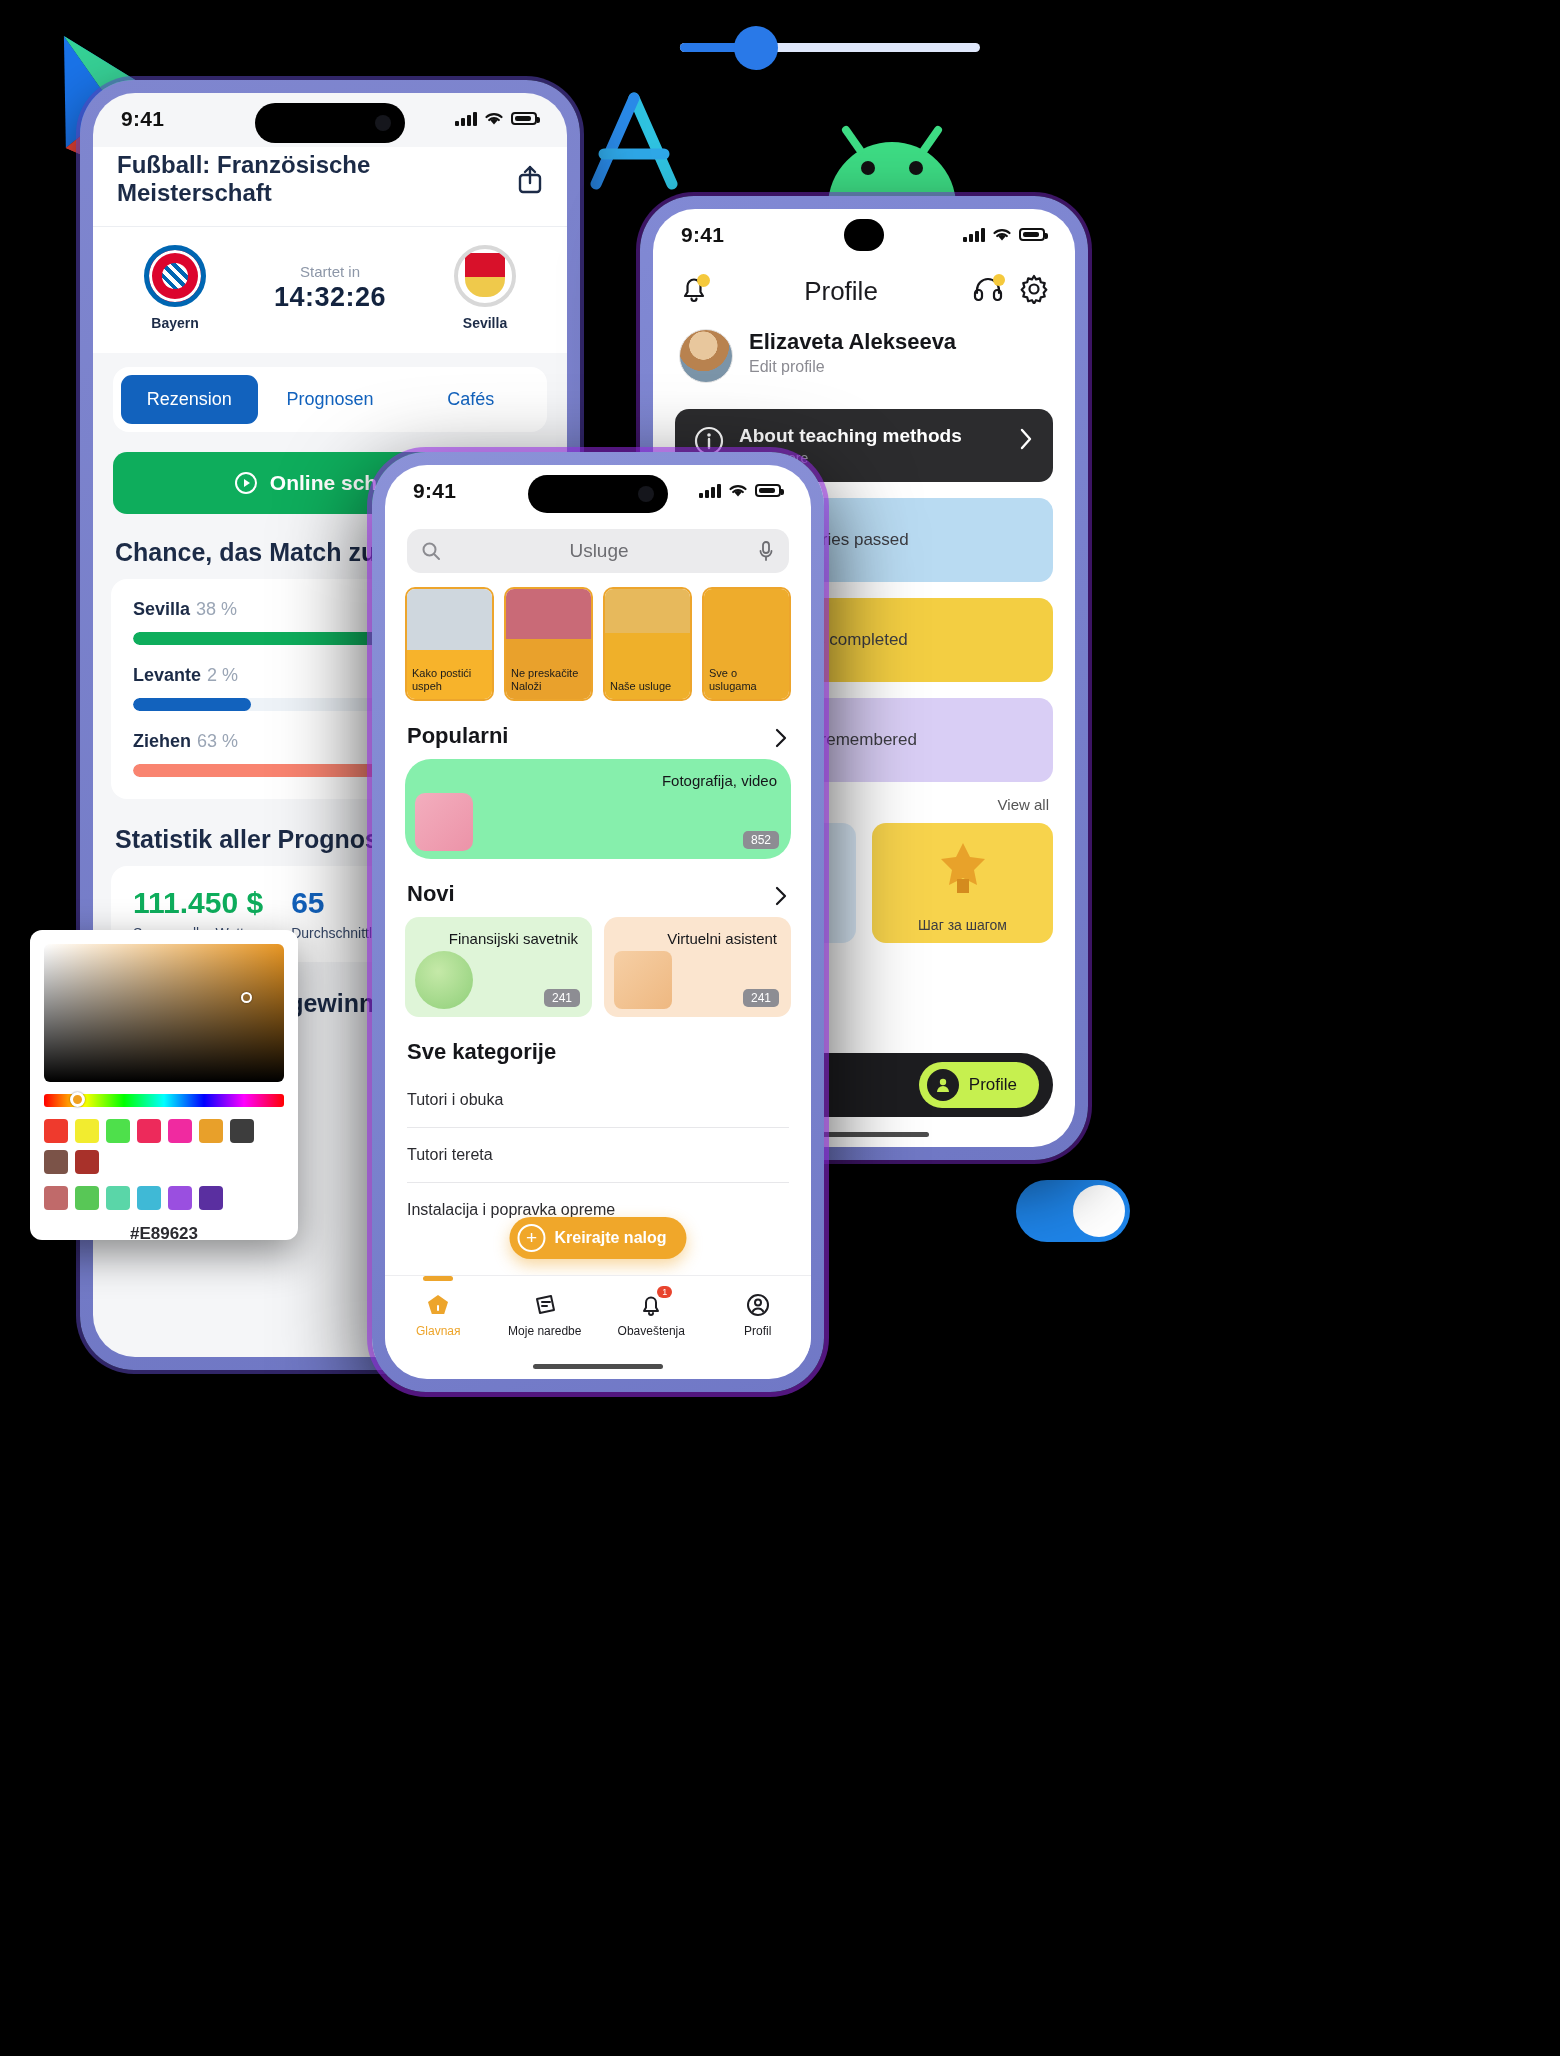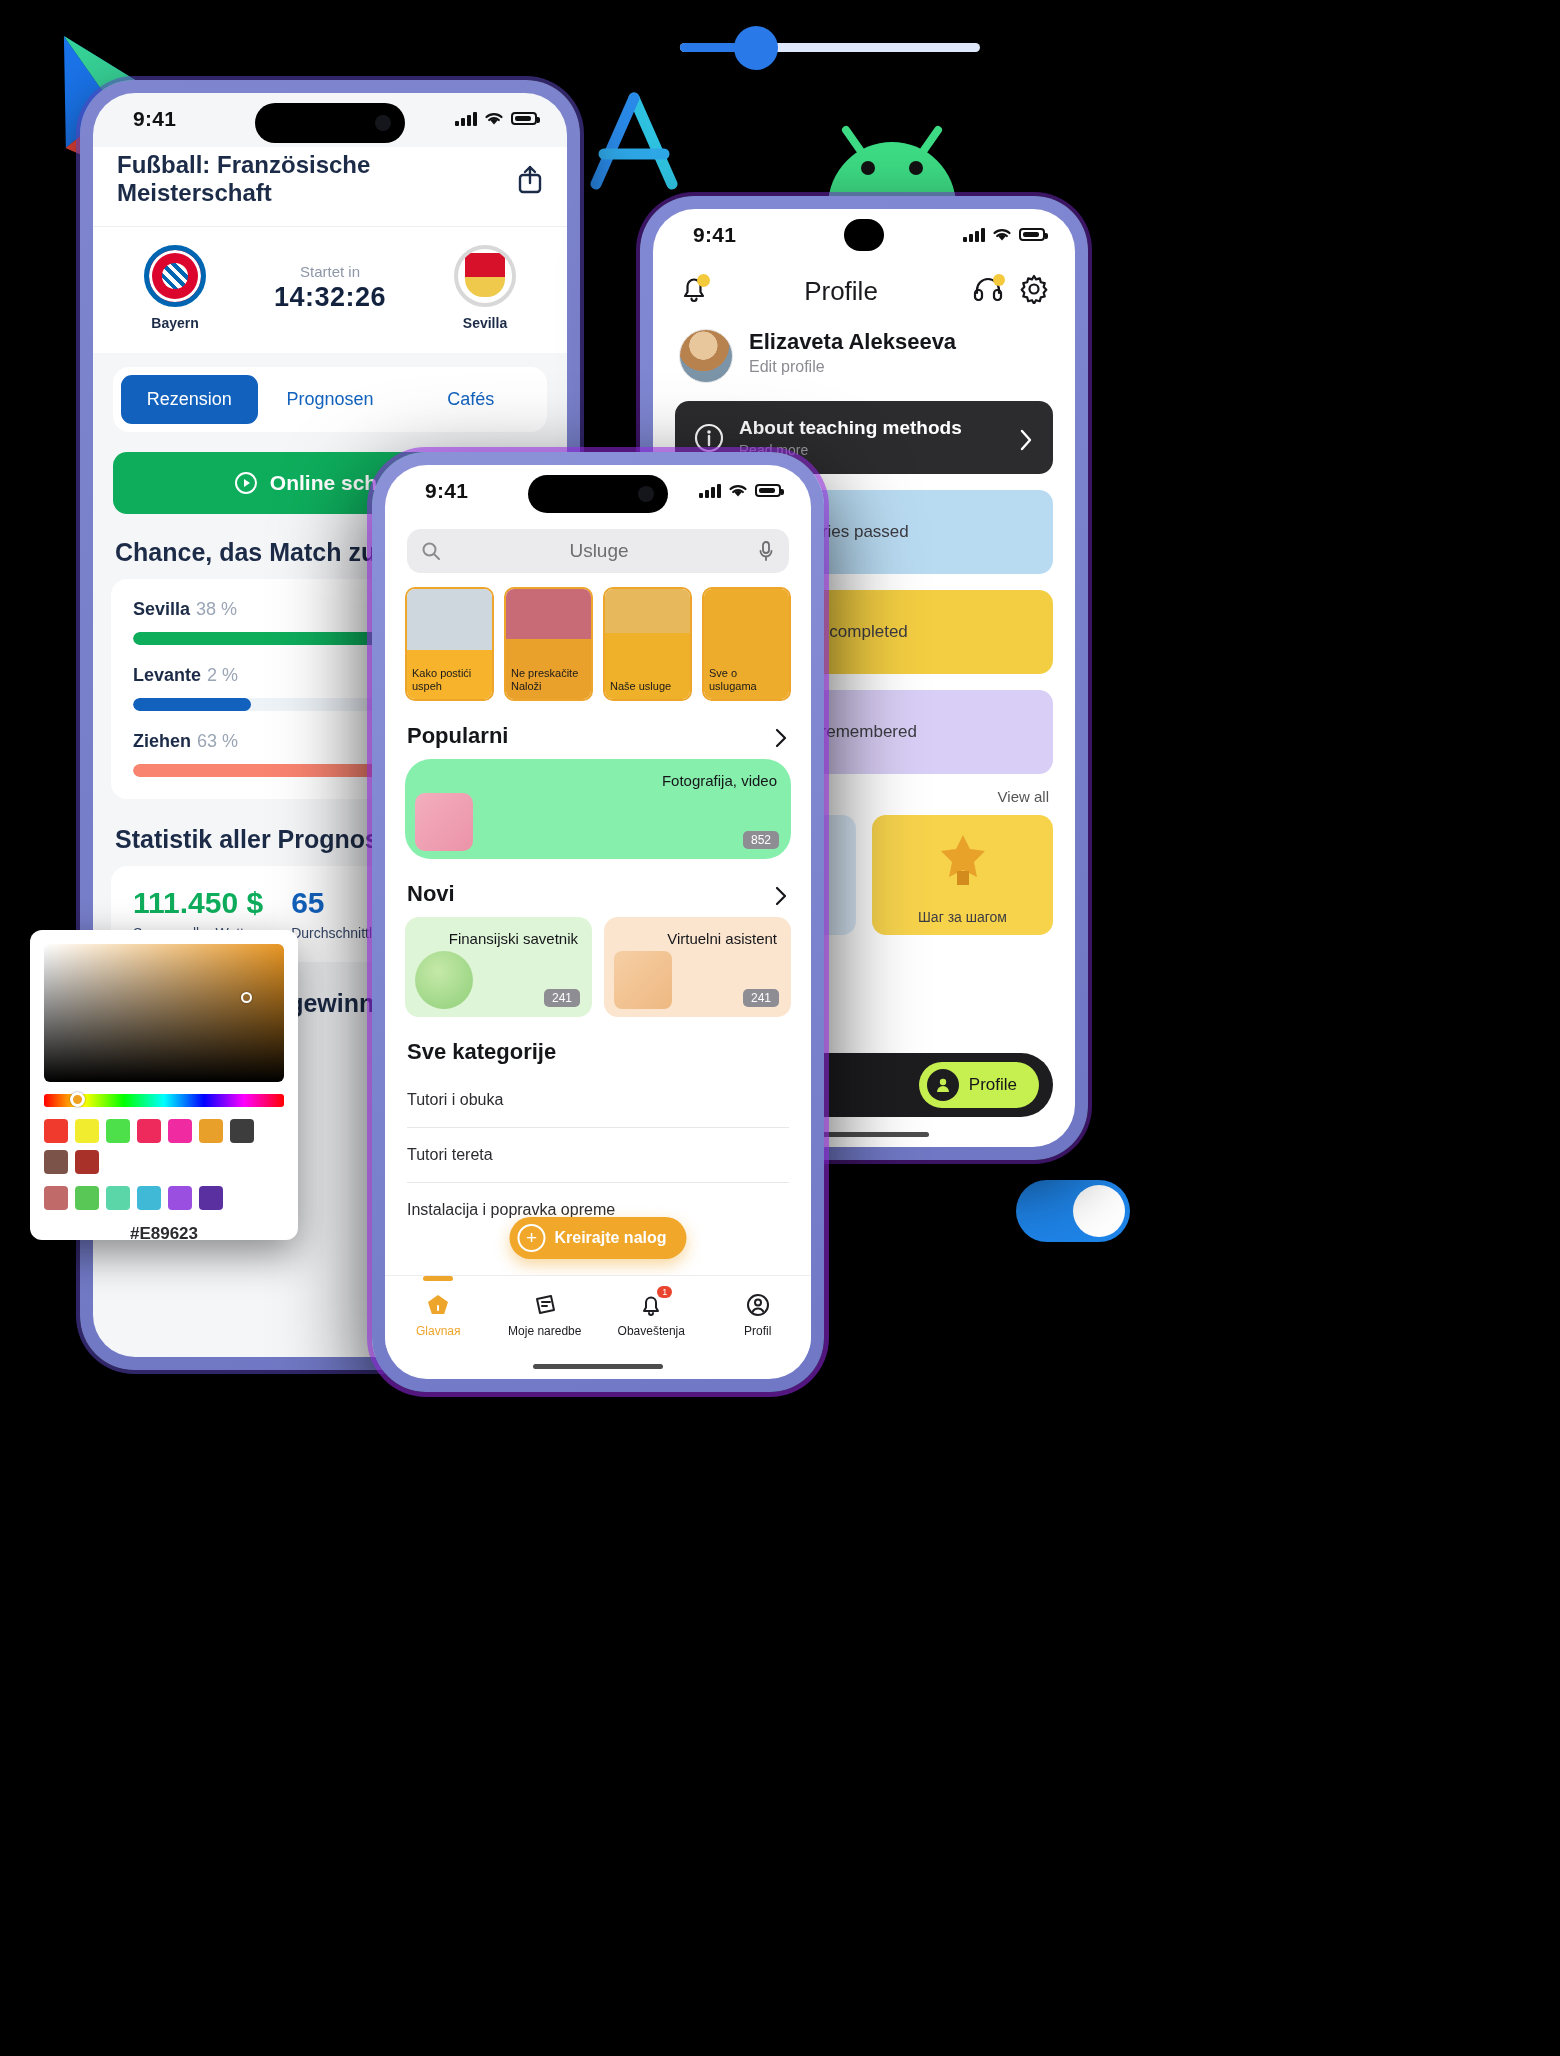--- a/index.html
+++ b/index.html
@@ -52,21 +52,21 @@
     position: relative;
   }
   .screen { position:absolute; inset:0; overflow:hidden; }
 
   
   .statusbar {
     height: 54px; position: relative;
     display:flex; align-items:center;
   }
   .sb-time {
-    position:absolute; left: 40px; top: 14px;
+    position:absolute; left: 28px; top: 14px;
     font-size: 21px; font-weight: 700; color:#111; letter-spacing:.3px;
   }
   .sb-right {
     position:absolute; right: 30px; top: 18px;
     display:flex; align-items:center; gap: 7px;
   }
   .notch {
     position:absolute; left:50%; transform:translateX(-50%); top: 10px;
     background:#000; border-radius:22px;
   }
@@ -139,22 +139,22 @@
   #phone2 .phone-inner { background:#fff; }
   .p2-top { display:flex; align-items:center; justify-content:space-between; padding: 10px 26px 4px 26px; }
   .p2-title { font-size:26px; font-weight:400; color:#1b1b1f; }
   .p2-icons { display:flex; align-items:center; gap:16px; }
   .p2-user { display:flex; align-items:flex-start; gap:16px; padding: 16px 26px 14px 26px; }
   .avatar { width:54px; height:54px; border-radius:50%;
      background: radial-gradient(circle at 45% 30%, #e8c79d 0 30%, #b8824f 31% 55%, #7b94a8 56% 100%);
      border:1px solid #e3e3e3; }
   .p2-name { font-size:22px; font-weight:700; color:#15161a; }
   .p2-edit { font-size:16px; color:#8b8b92; margin-top:3px; }
-  .p2-banner { margin: 4px 22px 0 22px; background:#2c2c2e; border-radius:14px;
-     padding: 16px 18px; display:flex; align-items:flex-end; gap:14px; }
+  .p2-banner { margin: 12px 22px 0 22px; background:#2c2c2e; border-radius:14px;
+     padding: 16px 18px; display:flex; align-items:flex-start; gap:14px; }
   .p2-banner-txt { flex:1; }
   .p2-banner-title{ font-size:19px; font-weight:700; color:#fff;}
   .p2-banner-sub{ font-size:14px; color:#9c9ca3; margin-top:3px;}
   .stat-card { margin: 16px 22px 0 22px; border-radius:14px; padding:14px 18px;
      display:flex; align-items:center; gap:18px; }
   .stat-chip { width:56px; height:56px; border-radius:14px; background:#2c2c2e; color:#fff;
      display:flex; align-items:center; justify-content:center; font-size:26px; font-weight:700; }
   .stat-txt { font-size:17px; color:#3c3c42; line-height:1.25; }
   .c-blue{ background:#b9dbf2; } .c-yellow{ background:#f3ce42; } .c-purple{ background:#d9cef5; }
   .p2-viewall{ text-align:right; margin: 14px 26px 0 26px; font-size:15px; color:#555; }

